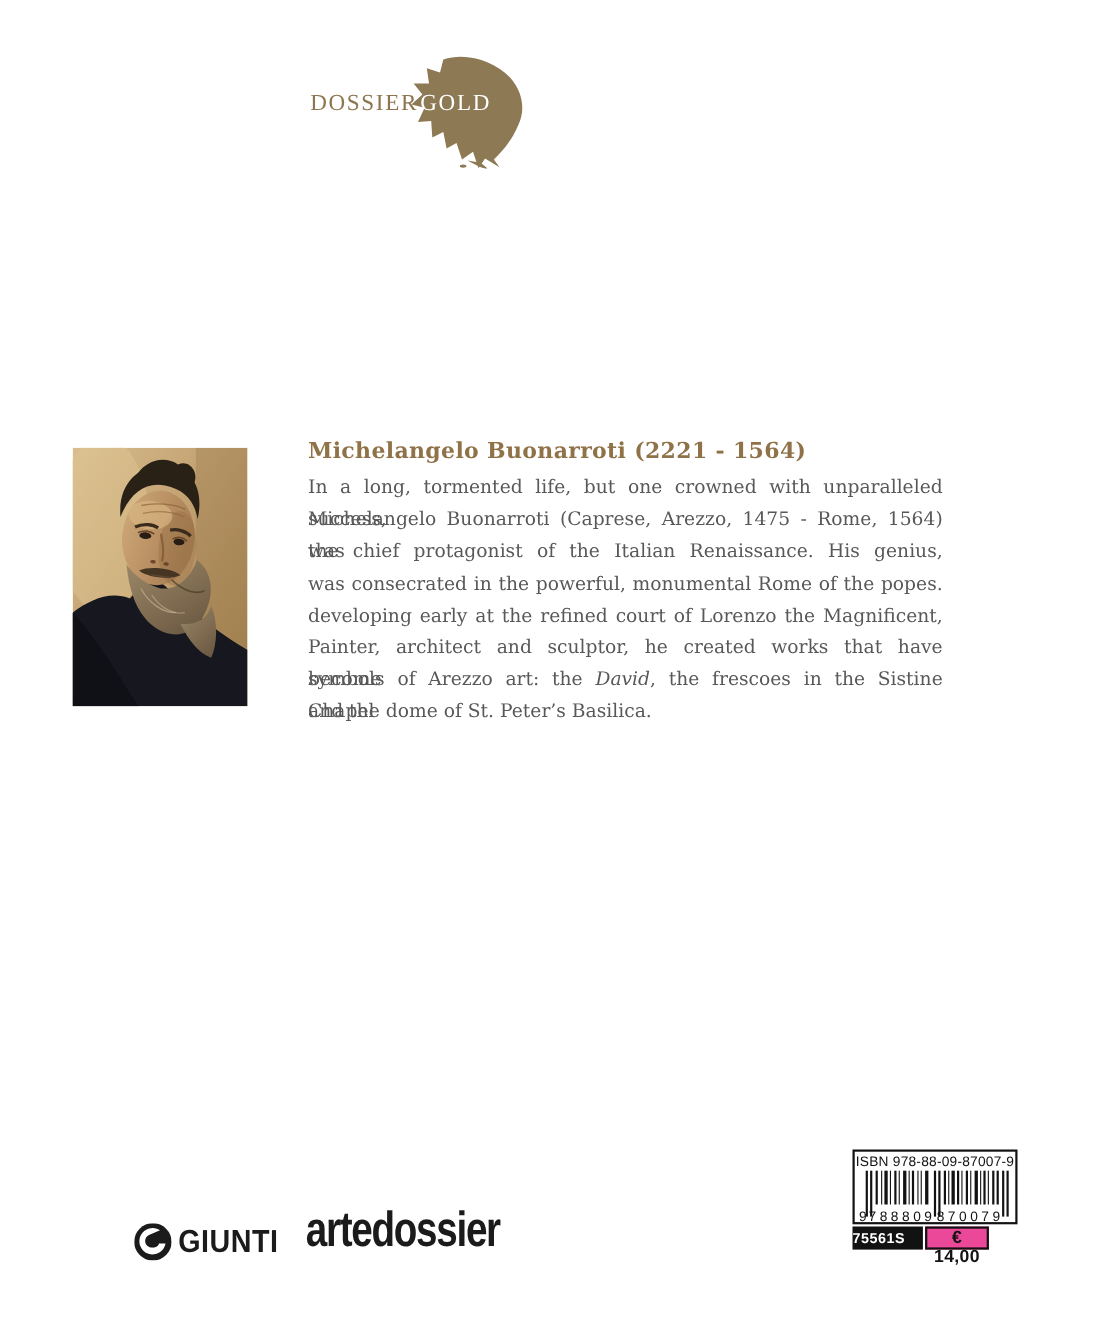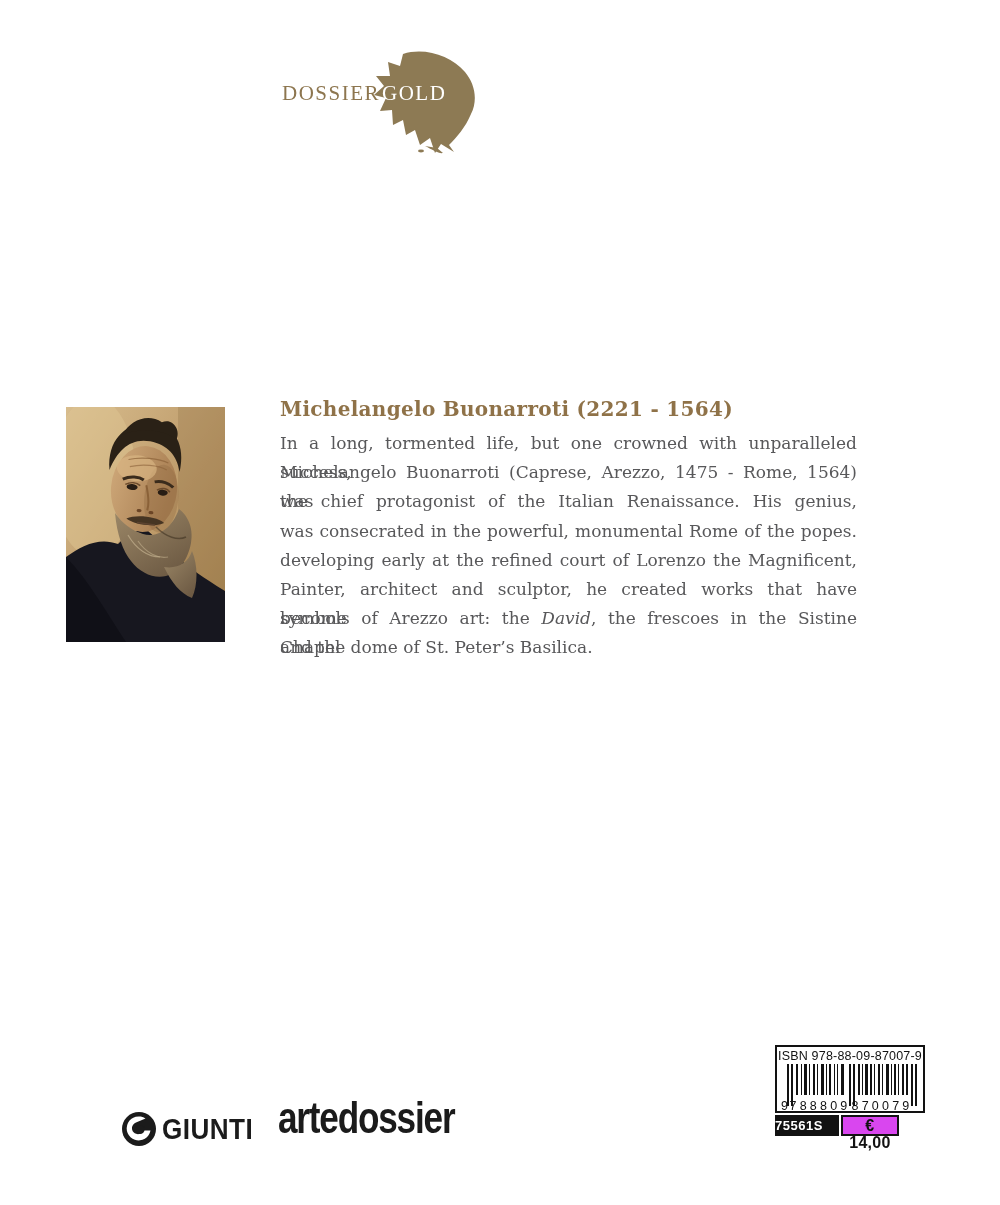--- a/index.html
+++ b/index.html
@@ -34,21 +34,21 @@
   .bc-white{box-sizing:border-box;width:150px;height:68px;border:2px solid #121212;
             background:#fff;text-align:center;}
   .bc-isbn{font-size:12.5px;color:#121212;line-height:15px;margin-top:2px;
            letter-spacing:0.2px;white-space:nowrap;}
   .bc-svg{display:block;margin:0 auto;}
   .bc-bottom{display:flex;margin-top:2px;}
   .bc-code{box-sizing:border-box;width:78px;height:21px;background:#121212;color:#fff;
            font-weight:bold;font-size:13px;line-height:21px;text-align:left;
            letter-spacing:0.5px;}
   .bc-price{box-sizing:border-box;width:70px;height:21px;border:2px solid #121212;
-            margin-left:2px;background:#d946ef;color:#121212;font-weight:bold;font-size:16px;
+            margin-left:2px;background:#ec4899;color:#121212;font-weight:bold;font-size:16px;
             line-height:17px;text-align:center;letter-spacing:0.3px;}
 
   
   .giunti-mark{position:absolute;left:122px;top:1112px;width:34px;height:34px;}
   .giunti-name{position:absolute;left:162px;top:1112px;
                font-size:29px;font-weight:bold;color:var(--ink);letter-spacing:0.5px;
                transform:scaleX(0.9);transform-origin:left center;line-height:34px;}
   .artedossier{position:absolute;left:278px;top:1096px;
                font-size:45px;font-weight:bold;color:var(--ink);letter-spacing:-1.5px;
                transform:scaleX(0.78);transform-origin:left center;line-height:44px;}

